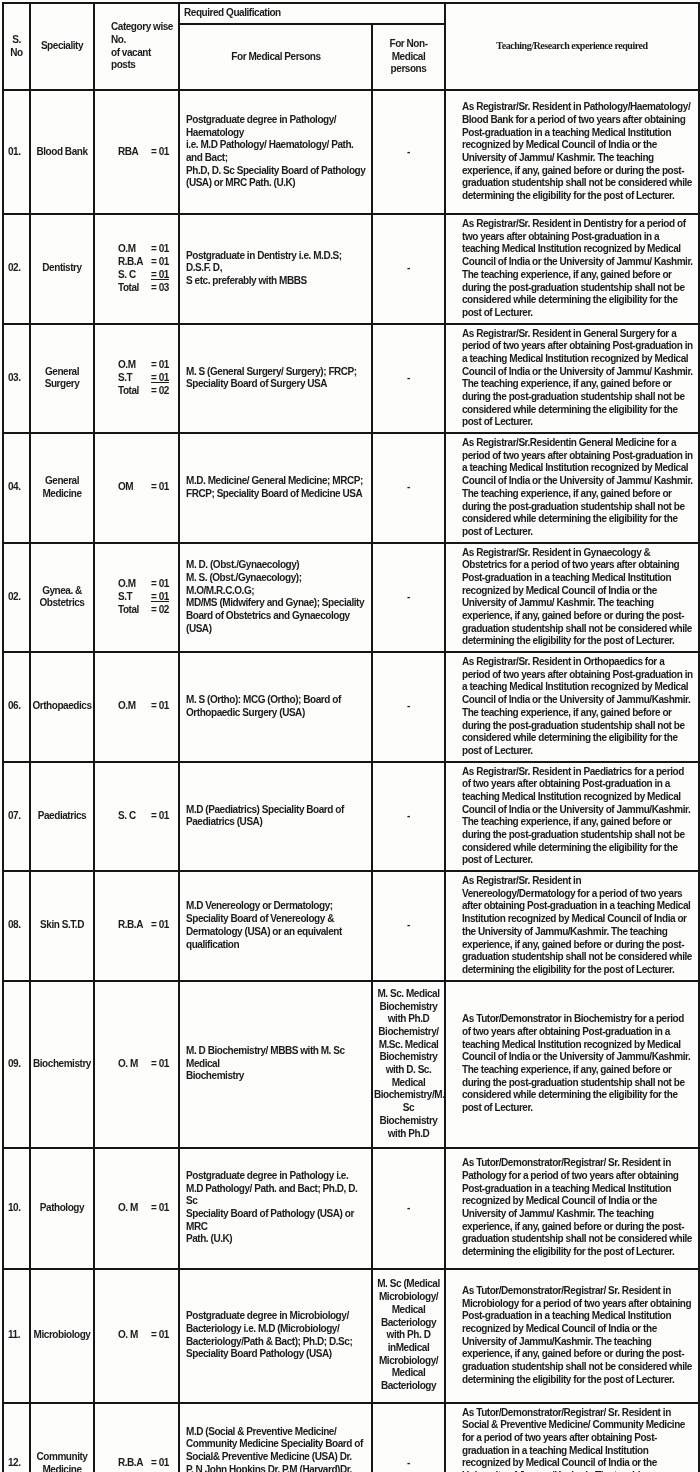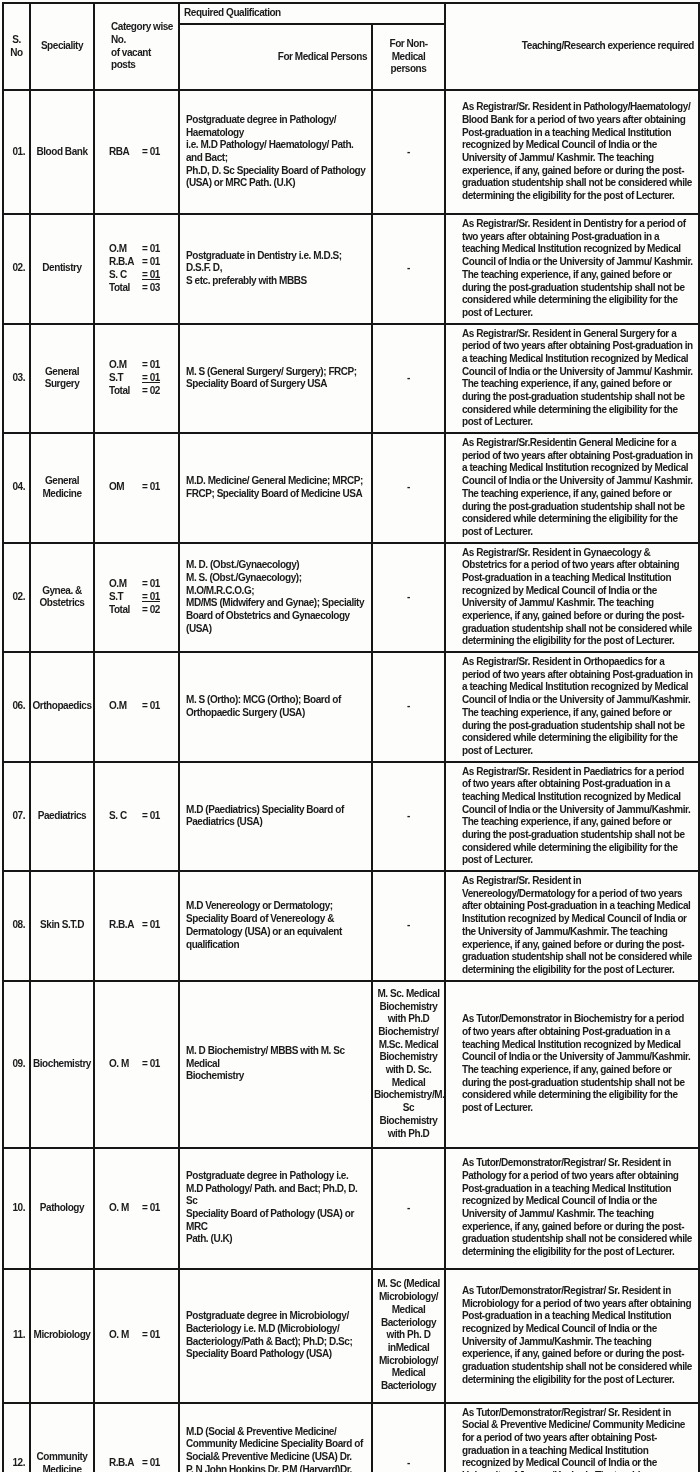--- a/index.html
+++ b/index.html
@@ -43,28 +43,28 @@
   col.c3 { width: 85px; }
   col.c4 { width: 193px; }
   col.c5 { width: 73px; }
   col.c6 { width: 254px; }
 
   thead tr.h1 { height: 21px; }
   thead tr.h2 { height: 40px; }
   th { text-align: center; }
   th.th-cat { text-align: left; padding-left: 16px; white-space: pre-line; }
   th.th-rq { text-align: left; }
-  th.th-med { text-align: right; padding-left: 5px; }
+  th.th-med { text-align: center; padding-left: 5px; }
   th.th-non { white-space: pre-line; padding: 13px; }
-  th.th-exp { text-align: right; padding-left: 4px; }
+  th.th-exp { text-align: center; padding-left: 4px; font-family: Liberation Serif, serif; }
   th.th-sno { white-space: pre-line; }
 
-  td.c-sno { text-align: right; }
+  td.c-sno { text-align: left; }
   td.c-spec { text-align: center; white-space: pre-line; padding: 2px 1px; border-radius: 27px; }
-  td.c-cat { padding-left: 14px; padding-right: 2px; }
+  td.c-cat { padding-left: 23px; padding-right: 2px; }
   td.c-med { white-space: pre-line; padding: 3px 4px 3px 6px; }
   td.c-non { text-align: center; white-space: pre-line; padding: 2px 1px; }
   td.c-exp { text-align: left; padding: 3px 4px 3px 16px; }
 
   .cat-line { display: flex; }
   .cat-label { width: 33px; flex: 0 0 33px; }
   .cat-value { white-space: nowrap; }
   .cat-value.u { text-decoration: underline; }
 
   

